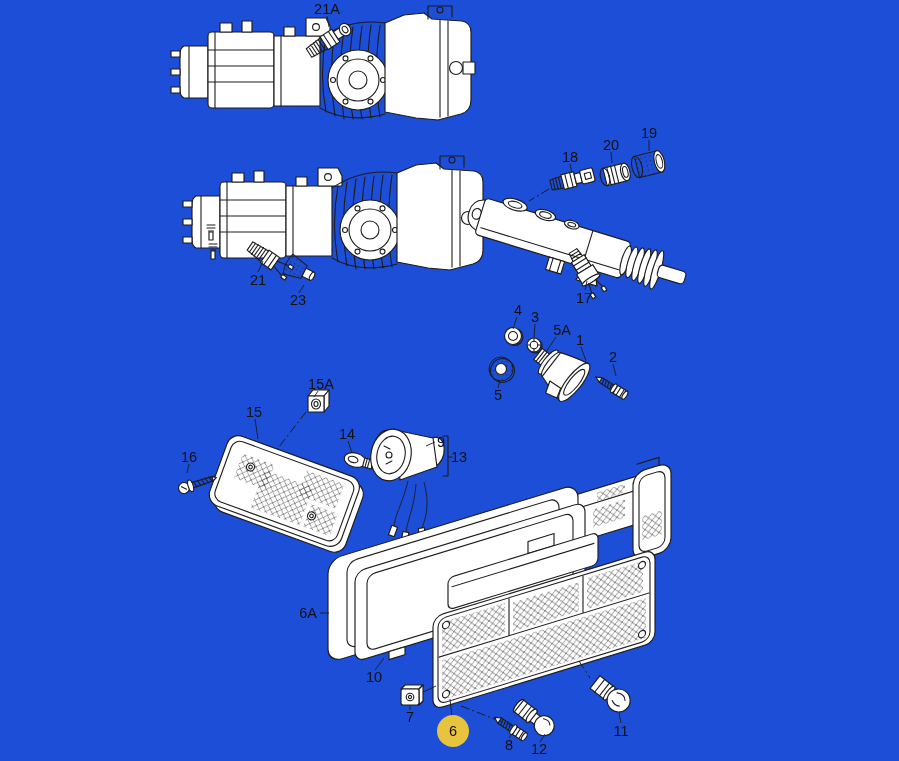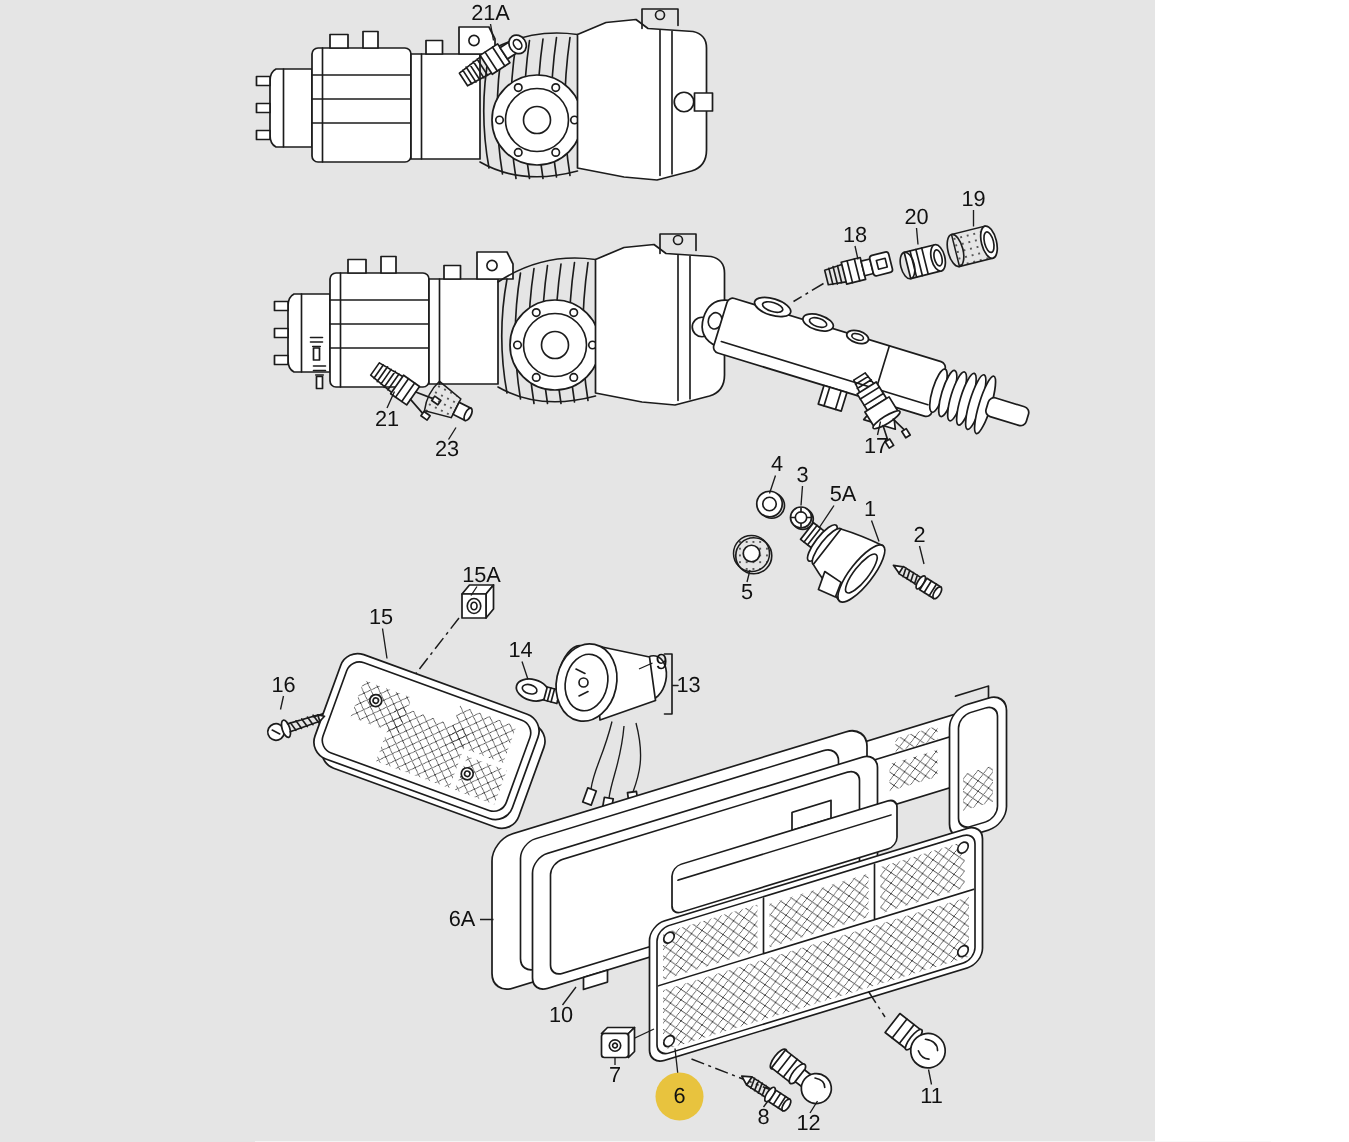--- a/index.html
+++ b/index.html
@@ -1,16 +1,16 @@
 <!DOCTYPE html>
 <html><head>
 <meta charset="utf-8">
 <style>
   html,body{margin:0;padding:0;background:#fff;}
-  #app{position:relative;width:770px;height:761px;background:#e5e5e5;overflow:hidden;
+  #app{position:relative;width:899px;height:761px;background:#1d4ed8;overflow:hidden;
        font-family:"Liberation Sans",sans-serif;text-decoration:underline;}
   svg{display:block}
   .ln{fill:none;stroke:#1c1c1c;stroke-width:1.1;stroke-linecap:round;stroke-linejoin:round}
   .fw{fill:#ffffff;stroke:#1c1c1c;stroke-width:1.15;stroke-linejoin:round}
   .hx{fill:url(#xh);stroke:none}
   .dt{fill:url(#dots);stroke:#1c1c1c;stroke-width:1}
   .dash{fill:none;stroke:#1c1c1c;stroke-width:1;stroke-dasharray:9 3 2 3}
   .thin{fill:none;stroke:#1c1c1c;stroke-width:0.9}
   .callout{font:14.5px "Liberation Sans",sans-serif;fill:#111;
            text-anchor:middle;dominant-baseline:central}

